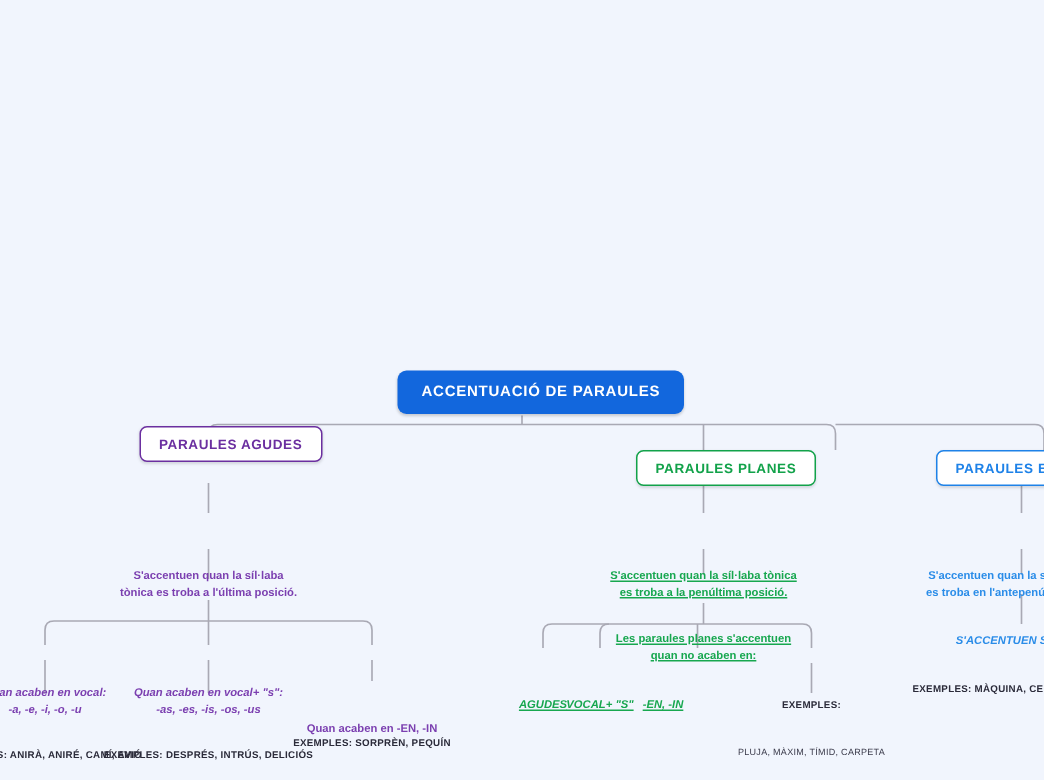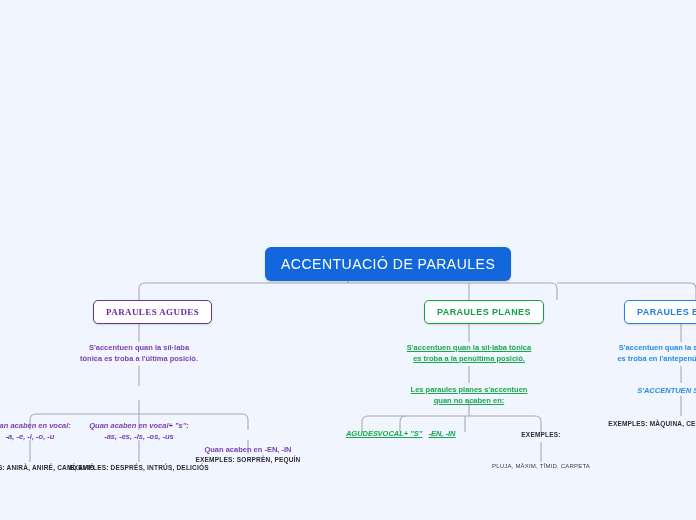--- a/index.html
+++ b/index.html
@@ -32,22 +32,22 @@
   .node {
     position: absolute;
     white-space: nowrap;
   }
 
   
   .root-node {
     background: #1267dd;
     color: #ffffff;
     border-radius: 6px;
-    font-size: 14px;
-    font-weight: normal;
+    font-size: 10px;
+    font-weight: bold;
     letter-spacing: 0.5px;
     padding: 9px 16px;
     box-shadow: 0 1px 2px rgba(0,0,0,0.18);
     text-align: center;
   }
 
   
   .branch-box {
     background: #ffffff;
     border-radius: 5px;
@@ -83,21 +83,21 @@
     font-size: 6.5px;
     font-weight: bold;
     letter-spacing: 0.2px;
   }
   .txt.darksm {
     color: #3a3a4a;
     font-size: 6px;
     font-weight: normal;
     letter-spacing: 0.2px;
   }
-  .center { text-align: center; }
+  .center { text-align: center; margin-top: 36px; }
 </style>
 </head>
 <body>
 
 <div id="canvas">
 
   <svg class="edges" viewBox="0 0 696 520" xmlns="http://www.w3.org/2000/svg">
     <g fill="none" stroke="#a9a9b4" stroke-width="1.1">
 
       <path d="M348,277 L348,283"></path>
@@ -132,21 +132,21 @@
       <path d="M541,442 L541,462"></path>
 
       <path d="M681,322 L681,342"></path>
       <path d="M681,366 L681,383"></path>
       <path d="M681,396 L681,416"></path>
     </g>
   </svg>
 
   <div class="node root-node" style="left:265px; top:247px;">ACCENTUACIÓ DE PARAULES</div>
 
-  <div class="node branch-box purple" style="left:93px; top:300px;font-family:Liberation Serif, serif;">PARAULES AGUDES</div>
+  <div class="node branch-box purple" style="left:93px; top:284px;">PARAULES AGUDES</div>
 
   <div class="node txt purple center" style="left:44px; top:343px; width:190px;">S'accentuen quan la síl·laba
 tònica es troba a l'última posició.</div>
 
 
   <div class="node txt purple italic center" style="left:-38px; top:421px; width:136px;">Quan acaben en vocal:
 -a, -e, -i, -o, -u</div>
 
   <div class="node txt purple italic center" style="left:71px; top:421px; width:136px;">Quan acaben en vocal+ "s":
 -as, -es, -is, -os, -us</div>

